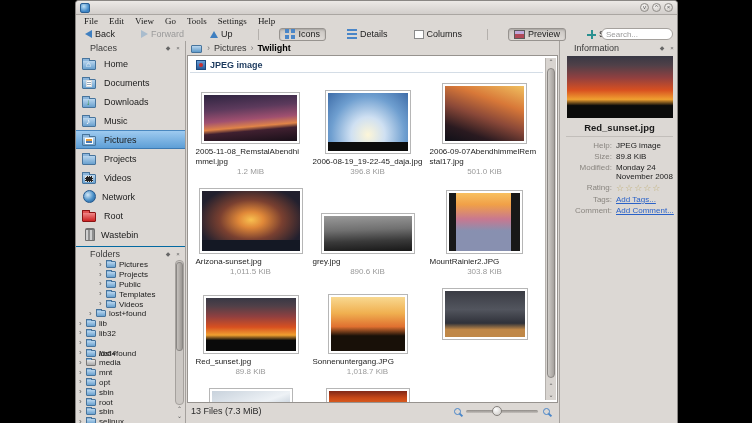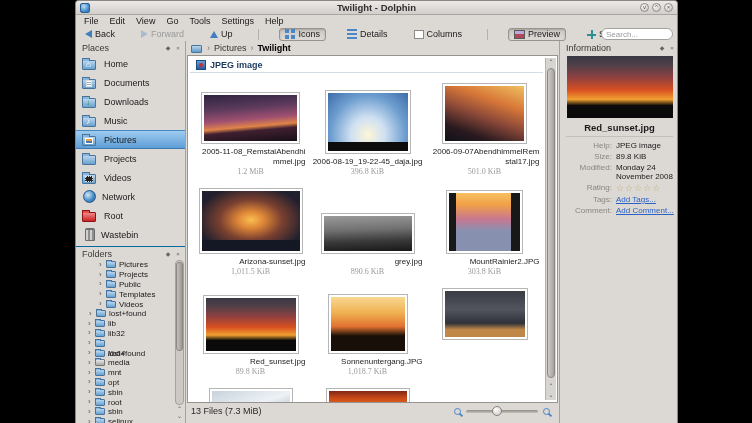--- a/index.html
+++ b/index.html
@@ -15,21 +15,21 @@
   .appicon{position:absolute;left:4px;top:2px;width:10px;height:10px;border-radius:2px;
            background:radial-gradient(circle at 35% 30%,#bfe0f5,#3d85c6 70%);border:1px solid #2a5f94;}
   .wtitle{width:100%;text-align:center;font-size:9.5px;font-weight:bold;color:#2f2f2f;}
   .winbtns{position:absolute;right:4px;top:2px;display:flex;gap:3px;}
   .wbtn{width:9px;height:9px;border-radius:50%;background:radial-gradient(circle at 35% 30%,#f5f3f1,#c9c5c1);
         border:1px solid #918d89;font-size:6px;line-height:7px;text-align:center;color:#555;}
 
   
   .menubar{position:absolute;left:0;top:14px;width:100%;height:12px;display:flex;align-items:center;
            padding-left:8px;gap:11px;font-size:9px;color:#1a1a1a;}
-  .menuitem{cursor:default;}
+  .menuitem{cursor:default;font-family:Liberation Serif, serif;}
 
   
   .toolbar{position:absolute;left:0;top:26px;width:100%;height:14px;display:flex;align-items:center;
            padding-left:4px;gap:16px;font-size:9px;color:#222;}
   .tbtn{display:flex;align-items:center;gap:3px;padding:1px 5px;border-radius:3px;height:13px;}
   .tbtn.pressed{background:linear-gradient(#cac6c2,#dedad6);border:1px solid #97938f;
                 box-shadow:inset 0 1px 2px rgba(0,0,0,.18);}
   .tbtn.disabled{color:#9a9a9a;}
   .arrow-left{width:0;height:0;border:4px solid transparent;border-right:7px solid #3f7fc0;border-left:0;}
   .arrow-right{width:0;height:0;border:4px solid transparent;border-left:7px solid #a9bccd;border-right:0;}
@@ -46,21 +46,21 @@
   .search{position:absolute;right:4px;top:1px;width:72px;height:12px;border:1px solid #a5a19d;border-radius:6px;
           background:#fff;font-size:8px;padding:0 4px;color:#333;}
   .search::placeholder{color:#9a9a9a;}
 
   
   .sidecol{position:absolute;left:0;top:40px;width:110px;bottom:0;background:#dcd8d4;border-right:1px solid #a5a19d;}
   .centercol{position:absolute;left:110px;top:40px;width:373px;bottom:0;}
   .infocol{position:absolute;left:483px;top:40px;width:120px;bottom:0;background:#dcd8d4;border-left:1px solid #a5a19d;}
 
   
-  .phead{height:13px;display:flex;align-items:center;padding:0 3px 0 6px;font-size:9px;color:#3a3a3a;}
+  .phead{height:13px;display:flex;align-items:center;padding:0 3px 0 14px;font-size:9px;color:#3a3a3a;}
   .phead .sp{flex:1;}
   .pbtn{width:8px;height:8px;font-size:6px;line-height:8px;text-align:center;color:#666;margin-left:2px;}
 
   
   .place{height:19px;display:flex;align-items:center;gap:6px;padding-left:6px;font-size:9px;color:#1a1a1a;}
   .place.sel{background:linear-gradient(#9ecaf0,#5e9fd6);border-top:1px solid #4a88c0;border-bottom:1px solid #3d7ab2;}
   .picon{position:relative;width:16px;height:13px;flex:0 0 16px;}
   .picon .base{position:absolute;bottom:0;left:0;width:14px;height:10px;border-radius:1px;
                background:linear-gradient(#b9d6ee,#6aa1cf);border:1px solid #47749c;}
   .picon .base::before{content:"";position:absolute;top:-3px;left:-1px;width:6px;height:2px;
@@ -73,21 +73,21 @@
   .picon .doc{position:absolute;left:4px;bottom:2px;width:6px;height:7px;background:repeating-linear-gradient(#fff 0 1px,#9ab 1px 2px);border:1px solid #ddd;}
   .picon .film{position:absolute;left:3px;bottom:2px;width:8px;height:6px;background:#222;border:1px dotted #ddd;}
   .globe{width:13px;height:13px;border-radius:50%;flex:0 0 13px;margin-left:1px;
          background:radial-gradient(circle at 35% 35%,#d4e8f6,#4a90c8 55%,#23598f);border:1px solid #23598f;}
   .trash{width:10px;height:13px;flex:0 0 10px;margin-left:3px;border-radius:2px 2px 1px 1px;
          background:repeating-linear-gradient(90deg,#cfcfcf 0 2px,#8f8f8f 2px 4px);border:1px solid #6f6f6f;border-top:2px solid #6f6f6f;}
 
   
   .tree{position:absolute;left:0;top:13px;right:10px;bottom:0;overflow:hidden;}
   .frow{height:9.8px;display:flex;align-items:center;font-size:8px;color:#1a1a1a;}
-  .frow.lv0{padding-left:12px;} .frow.lv1{padding-left:13px;} .frow.lv2{padding-left:23px;}
+  .frow.lv0{padding-left:3px;} .frow.lv1{padding-left:13px;} .frow.lv2{padding-left:23px;}
   .exp{width:7px;color:#555;font-size:8px;line-height:8px;}
   .exp::before{content:"›";}
   .fld{width:10px;height:7px;border-radius:1px;background:linear-gradient(#b9d6ee,#6aa1cf);
        border:1px solid #47749c;position:relative;margin-right:3px;flex:0 0 10px;}
   .fld::before{content:"";position:absolute;top:-2px;left:-1px;width:4px;height:1px;
        background:#8cb6dc;border:1px solid #47749c;border-bottom:none;}
   .fld.drive{background:linear-gradient(#e8e8e8,#a8a8a8);border-color:#777;}
   .flab.it{font-style:italic;margin-top:21px;}
   .vscroll{position:absolute;right:1px;top:13px;width:9px;bottom:18px;background:#ccc8c4;border:1px solid #a5a19d;border-radius:4px;}
   .vthumb{position:absolute;left:0px;top:1px;width:7px;height:62%;border-radius:3px;
@@ -110,22 +110,22 @@
   .gh{display:flex;align-items:center;gap:4px;height:15px;padding-left:6px;margin:2px 14px 0 2px;
       border-bottom:1px solid #d4dde6;font-size:9px;font-weight:bold;color:#1c3a5e;}
   .mime{width:10px;height:10px;border:1px solid #1a4a80;background:linear-gradient(#6aa0d8,#2a5a98);position:relative;}
   .mime::after{content:"";position:absolute;left:2px;top:2px;width:4px;height:4px;border-radius:50%;background:#c83030;}
   .grid{position:absolute;left:4px;top:20px;width:352px;display:grid;grid-template-columns:117px 117px 117px;
         grid-template-rows:104px 100px 100px 110px;}
   .cell{display:flex;flex-direction:column;justify-content:flex-end;align-items:center;padding-bottom:4px;}
   .cell.cut{justify-content:flex-start;padding-top:8px;}
   .thumb{background:#fff;padding:2px;border:1px solid #b6b6b6;margin-bottom:3px;}
   .ph{display:block;}
-  .fname{font-size:8px;line-height:1.25;color:#222;text-align:right;width:110px;word-break:break-all;}
-  .fsize{font-size:8px;color:#9a9a9a;text-align:center;font-family:Liberation Serif, serif;}
+  .fname{font-size:8px;line-height:1.25;color:#222;text-align:left;width:110px;word-break:break-all;}
+  .fsize{font-size:8px;color:#9a9a9a;text-align:center;}
   .t1{width:93px;height:46px;background:linear-gradient(175deg,#2e2440 0%,#5c3a5c 30%,#a05070 52%,#e08448 66%,#402030 74%,#180f18 100%);}
   .t2{width:80px;height:58px;background-image:linear-gradient(to top,#0c0c0c 0 15%,transparent 15%),radial-gradient(ellipse at 50% 72%,#fdf6d8 0%,#cfe0f2 30%,#6f9fd0 65%,#3e6ca8 100%);}
   .t3{width:79px;height:55px;background:linear-gradient(200deg,#f0c060 0%,#d87838 30%,#8a4838 55%,#2a1a20 80%,#101018 100%);}
   .t4{width:98px;height:60px;background-image:linear-gradient(to top,#141824 0 18%,transparent 18%),radial-gradient(ellipse at 50% 48%,#f8c050 0%,#e08838 18%,#7a4030 45%,#22202e 78%);}
   .t5{width:88px;height:35px;background:linear-gradient(178deg,#9a9a9a 0%,#707070 40%,#3a3a3a 70%,#181818 100%);}
   .t6{width:71px;height:58px;background-image:linear-gradient(to right,#181818 0 10%,transparent 10% 88%,#181818 88%),linear-gradient(to top,#8890b0 0 35%,#c87890 55%,#f0a048 80%,#f8c060 100%);}
   .t7{width:90px;height:53px;background:linear-gradient(to top,#0a0a0a 0 20%,#f0a030 30%,#d85020 45%,#904040 65%,#504048 85%,#383844 100%);}
   .t8{width:74px;height:54px;background:linear-gradient(to top,#181008 0 28%,#e07030 45%,#f0b050 70%,#f8d890 100%);}
   .t9{width:80px;height:50px;background:linear-gradient(25deg,#b05028 0%,#e88030 35%,#f0a858 55%,#907080 80%,#605868 100%);}
   .t10{width:80px;height:46px;background:linear-gradient(to top,#c08848 0 16%,#30323a 30%,#52555e 60%,#3a3c44 100%);}
@@ -165,21 +165,20 @@
   .ilink{color:#2a62c8;text-decoration:underline;}
 </style>
 </head>
 <body>
 
 <div class="screen">
 <div class="window">
 
   <div class="titlebar">
     <span class="appicon"></span>
-    <span class="wtitle">Twilight - Dolphin</span>
     <span class="winbtns">
       <span class="wbtn">v</span>
       <span class="wbtn">^</span>
       <span class="wbtn">×</span>
     </span>
   </div>
 
   <div class="menubar">
     <span class="menuitem">File</span>
     <span class="menuitem">Edit</span>

